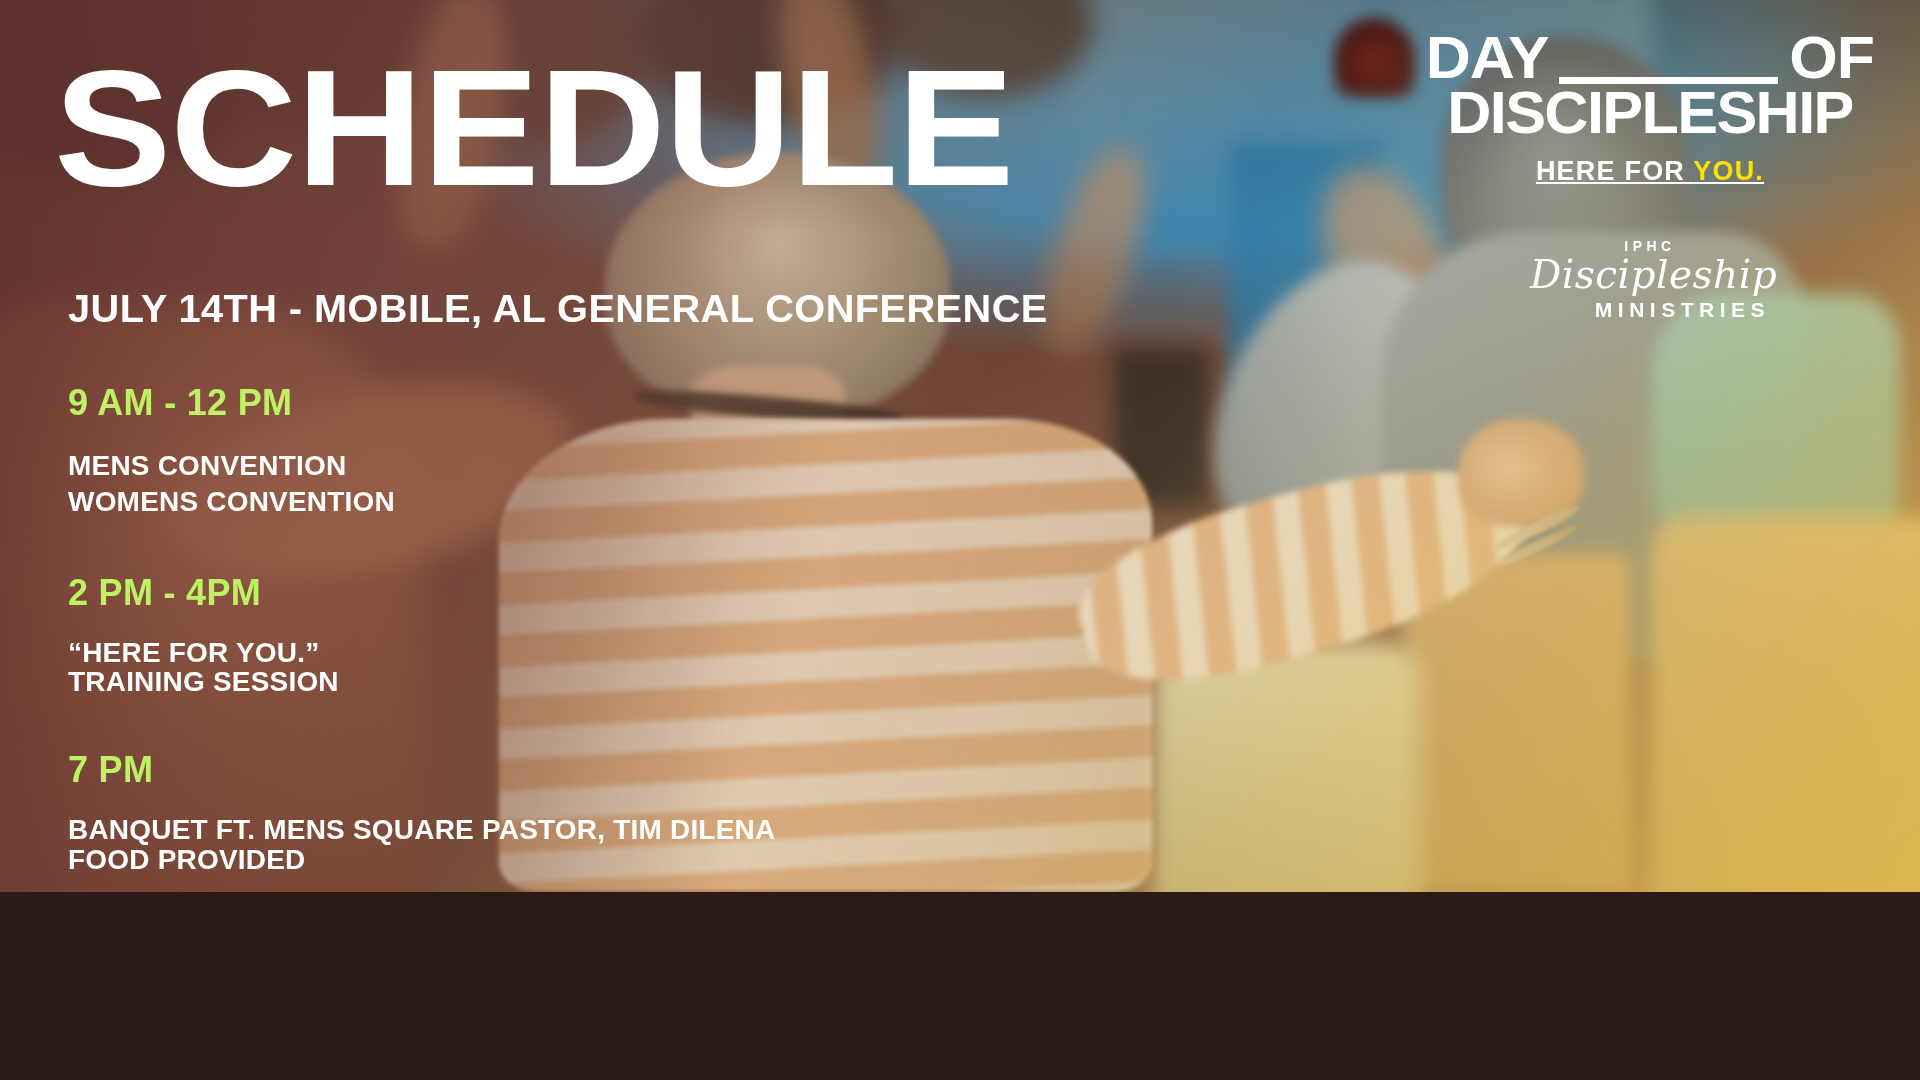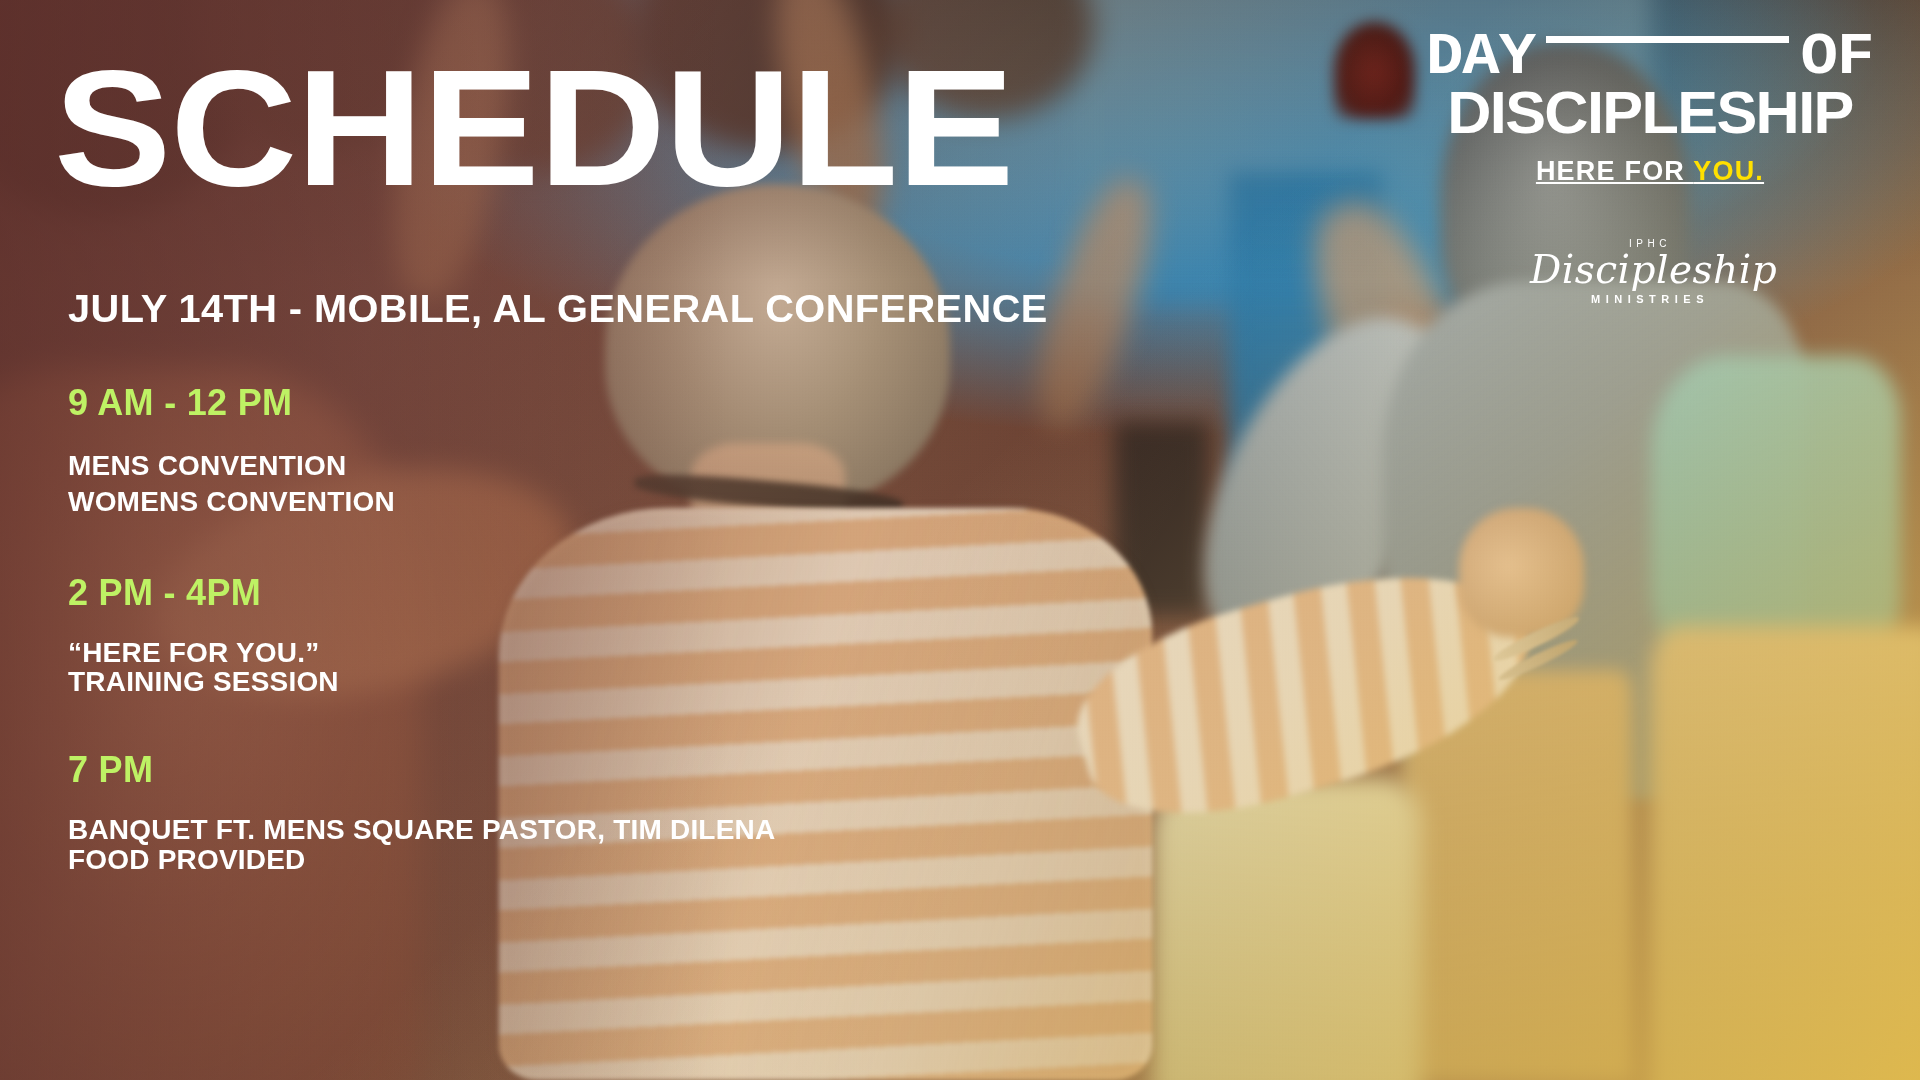--- a/index.html
+++ b/index.html
@@ -4,21 +4,21 @@
 <style>
   * { margin:0; padding:0; box-sizing:border-box; }
   html, body { width:1920px; height:1080px; overflow:hidden; }
   body {
     font-family:"Liberation Sans", sans-serif;
     background:#2b1a15;
   }
 
   #poster {
     position:relative;
-    width:1920px; height:1080px;
+    width:1920px; height:892px;
     overflow:hidden;
   }
 
   
   .photo { position:absolute; inset:0; overflow:hidden; }
 
   
   .bg-base {
     position:absolute; inset:0;
     background:
@@ -280,24 +280,23 @@
   }
   .blk.tight .blk-line { line-height:1.06; }
 
   
   .logo {
     position:absolute; right:48px; top:32px;
     width:444px;
     text-align:center;
   }
   .logo-row1 {
-    display:flex; align-items:flex-start; justify-content:center;
+    display:flex; align-items:flex-end; justify-content:center;
     gap:13px;
     line-height:.86;
-    font-family:Liberation Mono, monospace;
   }
   .logo-day, .logo-of {
     font-size:60px; font-weight:700; color:#fff; letter-spacing:-1px;
     transform:scaleX(1.04);
   }
   .logo-rule {
     flex:1 1 auto; height:7px; background:#fff; margin-top:4px;
   }
   .logo-row2 {
     font-size:60px; font-weight:700; color:#fff;
@@ -309,33 +308,33 @@
     font-size:27px; font-weight:700; letter-spacing:1.2px; color:#fff;text-decoration:underline;
   }
   .logo-tag .you { color:#ffe000; }
 
   
   .sublogo {
     position:absolute; right:150px; top:238px;
     width:240px; text-align:center; color:#fff;
   }
   .sublogo-top {
-    font-size:10px; font-weight:400; letter-spacing:4.5px;
+    font-size:14px; font-weight:700; letter-spacing:4.5px;
   }
   .sublogo-script {
     font-family:"DejaVu Serif", serif;
     font-style:italic;
     font-size:39px;
     font-weight:400;
     letter-spacing:.5px;
     line-height:1.05;
     margin:1px 0 2px;
   }
   .sublogo-bottom {
-    font-size:11px; font-weight:700; letter-spacing:5.5px;
+    font-size:21px; font-weight:700; letter-spacing:5.5px;text-align:right;
   }
 </style>
 </head>
 <body>
 
 <div id="poster">
 
   <div class="photo">
     <div class="bg-base"></div>
     <div class="stage-screen"></div>

